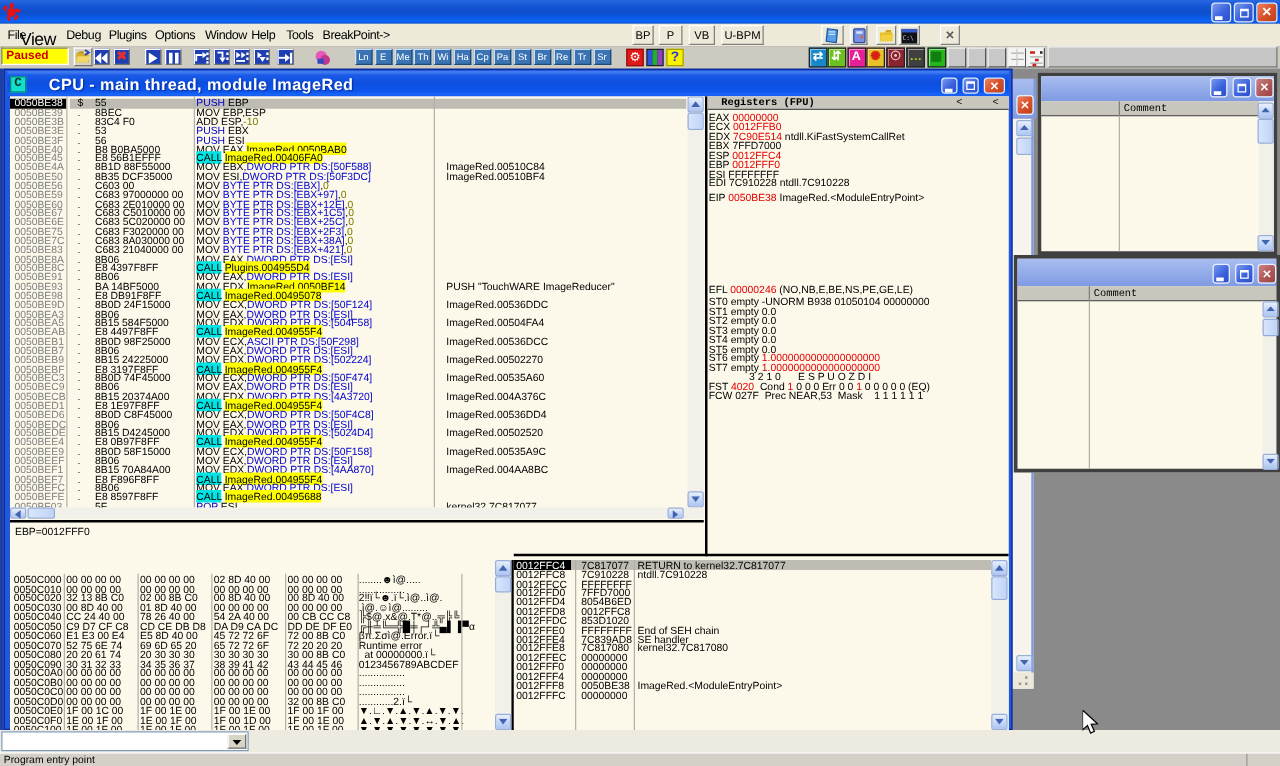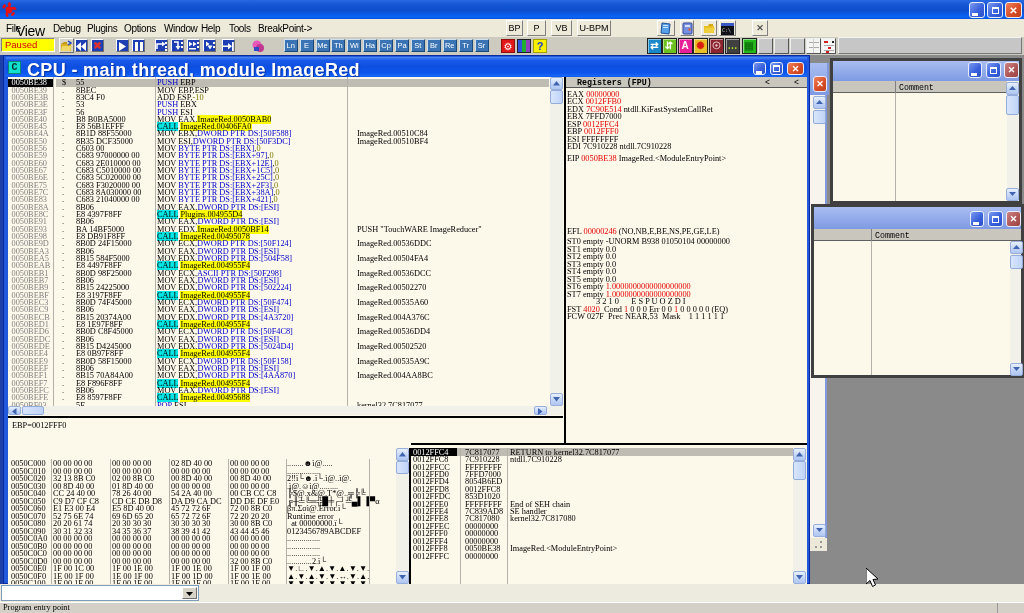--- a/index.html
+++ b/index.html
@@ -1,16 +1,16 @@
 <!DOCTYPE html>
 <html><head><meta charset="utf-8"><style>
 *{margin:0;padding:0;box-sizing:border-box}
 html,body{width:1024px;height:613px;overflow:hidden;background:#8A8A8A;font-family:"Liberation Sans",sans-serif}
 .abs{position:absolute}
-pre{position:absolute;font-family:Liberation Serif, serif;font-size:8.3px;line-height:7.33px;white-space:pre;color:#000;margin:0}
+pre{position:absolute;font-family:Liberation Sans, sans-serif;font-size:8.3px;line-height:7.33px;white-space:pre;color:#000;margin:0}
 pre i{font-style:normal}
 .bl{color:#0000CC}.ol{color:#7A7A00}.rd{color:#E40000}.gy{color:#7F7F7F}
 .yh{background:#FFFF00}.ch{background:#00E4E4}
 .hdr{background:#C9C6BD;font-family:"Liberation Mono",monospace;font-size:8.3px;color:#000}
 .vline{position:absolute;width:1px;background:#B4B1A8}
 .tb{position:absolute;top:38px;width:15px;height:15px;border:1px solid;border-color:#FFFFFF #707070 #707070 #FFFFFF;background:#D8D4C6}
 .tbb{position:absolute;top:39px;width:13px;height:13px;border:1px solid;border-color:#FFFFFF #707070 #707070 #FFFFFF;background:#1E3EB4;color:#fff;text-align:center;font-size:8px;line-height:11px;font-weight:bold}
 .lb{position:absolute;top:39px;width:14px;height:13px;border:1px solid;border-color:#CFE0F0 #1A4A7A #1A4A7A #CFE0F0;background:#3A74B4;color:#fff;text-align:center;font-size:7.5px;line-height:12px;font-family:"Liberation Sans",sans-serif}
 .mbtn{position:absolute;top:20px;height:16px;border:1px solid;border-color:#FFFFFF #808080 #808080 #FFFFFF;background:#EDEAD9;color:#000;text-align:center;font-size:9px;line-height:14px}
 .sb{position:absolute;background:#F2F1E9}
@@ -74,21 +74,21 @@
       <polygon points="1,3 5,3 6,1 10,1 10,3" fill="#D0A818"></polygon>
       <polygon points="2,5 12,5 10,10 1,10" fill="#F0D040"></polygon>
     </svg></div>
 <div class="mbtn" style="left:719px;width:17px"><svg width="13" height="12" style="margin-top:2px">
       <rect x="0" y="0" width="13" height="12" fill="#101018"></rect>
       <rect x="0" y="0" width="13" height="3" fill="#3858C8"></rect>
       <text x="1" y="9" font-size="5" fill="#C8C8C8" font-family="monospace">C:\</text>
     </svg></div>
 <div class="mbtn" style="left:752px;width:16px;color:#555;font-weight:bold">✕</div>
 <div class="abs" style="left:0;top:37px;width:1024px;height:18px;background:#CDCABF"></div>
-<div class="abs" style="left:1px;top:38px;width:54px;height:14px;background:#FFFF00;border:1px solid;border-color:#808080 #fff #fff #808080;color:#D00000;font-weight:normal;font-size:9.5px;line-height:12px;padding-left:3px">Paused</div>
+<div class="abs" style="left:1px;top:38px;width:54px;height:14px;background:#FFFF00;border:1px solid;border-color:#808080 #fff #fff #808080;color:#D00000;font-weight:bold;font-size:9.5px;line-height:12px;padding-left:3px">Paused</div>
 <div class="tb" style="left:59px"><svg width="13" height="13">
       <rect x="1" y="4" width="10" height="7" fill="#D8B020"></rect>
       <polygon points="1,4 4,2 7,2 7,4" fill="#C09818"></polygon>
       <polygon points="2,6 12,6 10,11 1,11" fill="#F0D868"></polygon>
       <polyline points="8,1 11,3 8,5" fill="none" stroke="#2040C0" stroke-width="1.5"></polyline>
     </svg></div>
 <div class="tbb" style="left:75px"><svg width="11" height="9" style="margin-top:2px">
       <polygon points="5,0 5,9 0,4.5" fill="#fff"></polygon>
       <polygon points="10,0 10,9 5,4.5" fill="#fff"></polygon>
     </svg></div>
@@ -255,21 +255,21 @@
 <div class="sbb" style="left:1006px;top:188px">
     <svg width="7" height="4">
       <polygon points="0,0 7,0 3.5,4" fill="#4064B0"></polygon>
     </svg>
   </div>
 
 <div class="abs" style="left:3px;top:55px;width:807px;height:529px;background:#2258DC;border:1px solid #0A2AA0">
  <div style="position:absolute;left:2px;top:1px;width:801px;height:21px;background:linear-gradient(180deg,#4E88F2 0%,#1B5AE8 15%,#0D4FE0 45%,#0C55EC 75%,#1A66F8 90%,#0A4AD4 100%)"></div>
 </div>
 <div class="abs" style="left:8px;top:61px;width:13px;height:13px;background:#10E0CC;border:1px solid #088876;color:#063;text-align:center;font-weight:bold;font-size:10px;line-height:12px;font-family:'Liberation Mono',monospace;color:#03332C">C</div>
-<div class="abs" style="left:27px;top:60px;color:#fff;font-weight:bold;font-size:18px;letter-spacing:0.35px;text-shadow:1px 1px 1px #0830A0">CPU - main thread, module ImageRed</div>
+<div class="abs" style="left:39px;top:60px;color:#fff;font-weight:bold;font-size:13px;letter-spacing:0.35px;text-shadow:1px 1px 1px #0830A0">CPU - main thread, module ImageRed</div>
 <div class="cbt b" style="left:753px;top:62px">
     <span class="mingl"></span>
   </div>
 <div class="cbt b" style="left:770px;top:62px">
     <span class="maxgl"></span>
   </div>
 <div class="cbt r" style="left:787px;top:62px;width:17px">✕</div>
 <div class="abs" id="cpu" style="left:8px;top:77px;width:799px;height:507px;background:#FCF8EA;overflow:hidden">
     <div class="abs" style="left:0;top:2.2px;width:45px;height:7.5px;background:#000"></div>
     <div class="abs" style="left:48px;top:2.2px;width:493px;height:7.5px;background:#BFBCB3"></div>

